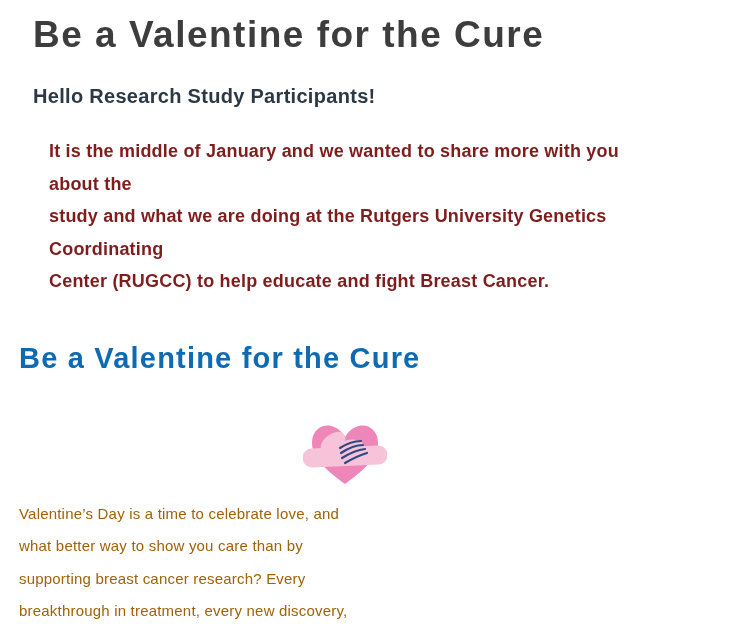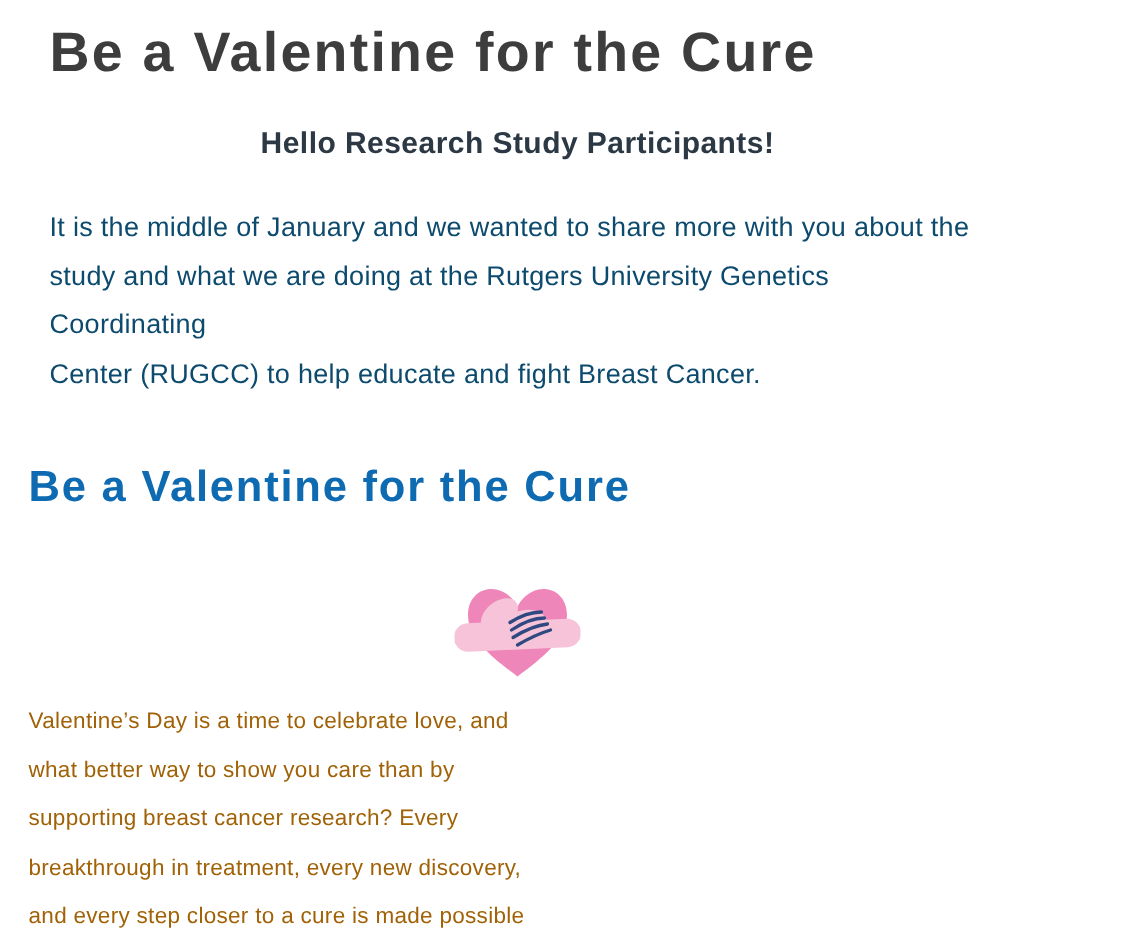--- a/index.html
+++ b/index.html
@@ -22,29 +22,29 @@
     letter-spacing: 1.5px;
     color: #3d3d3d;
   }
   h3.greeting {
     margin: 30px 0 0 0;
     font-size: 20px;
     line-height: 23px;
     font-weight: bold;
     letter-spacing: 0.3px;
     color: #2c3944;
-    text-align: center;
   }
   p.intro {
-    margin: 27px 0 0 0;
+    margin: 27px 0 0 16px;
     font-size: 18px;
     line-height: 32.5px;
     letter-spacing: 0.2px;
-    color: #0c4a6e;
+    color: #7f1d1d;
     white-space: pre-line;
+    font-weight: bold;
   }
 
   .valentine-section { padding: 0 19px; }
 
   h2.section-heading {
     margin: 44px 0 0 0;
     font-size: 29px;
     line-height: 33px;
     font-weight: bold;
     letter-spacing: 1.2px;

